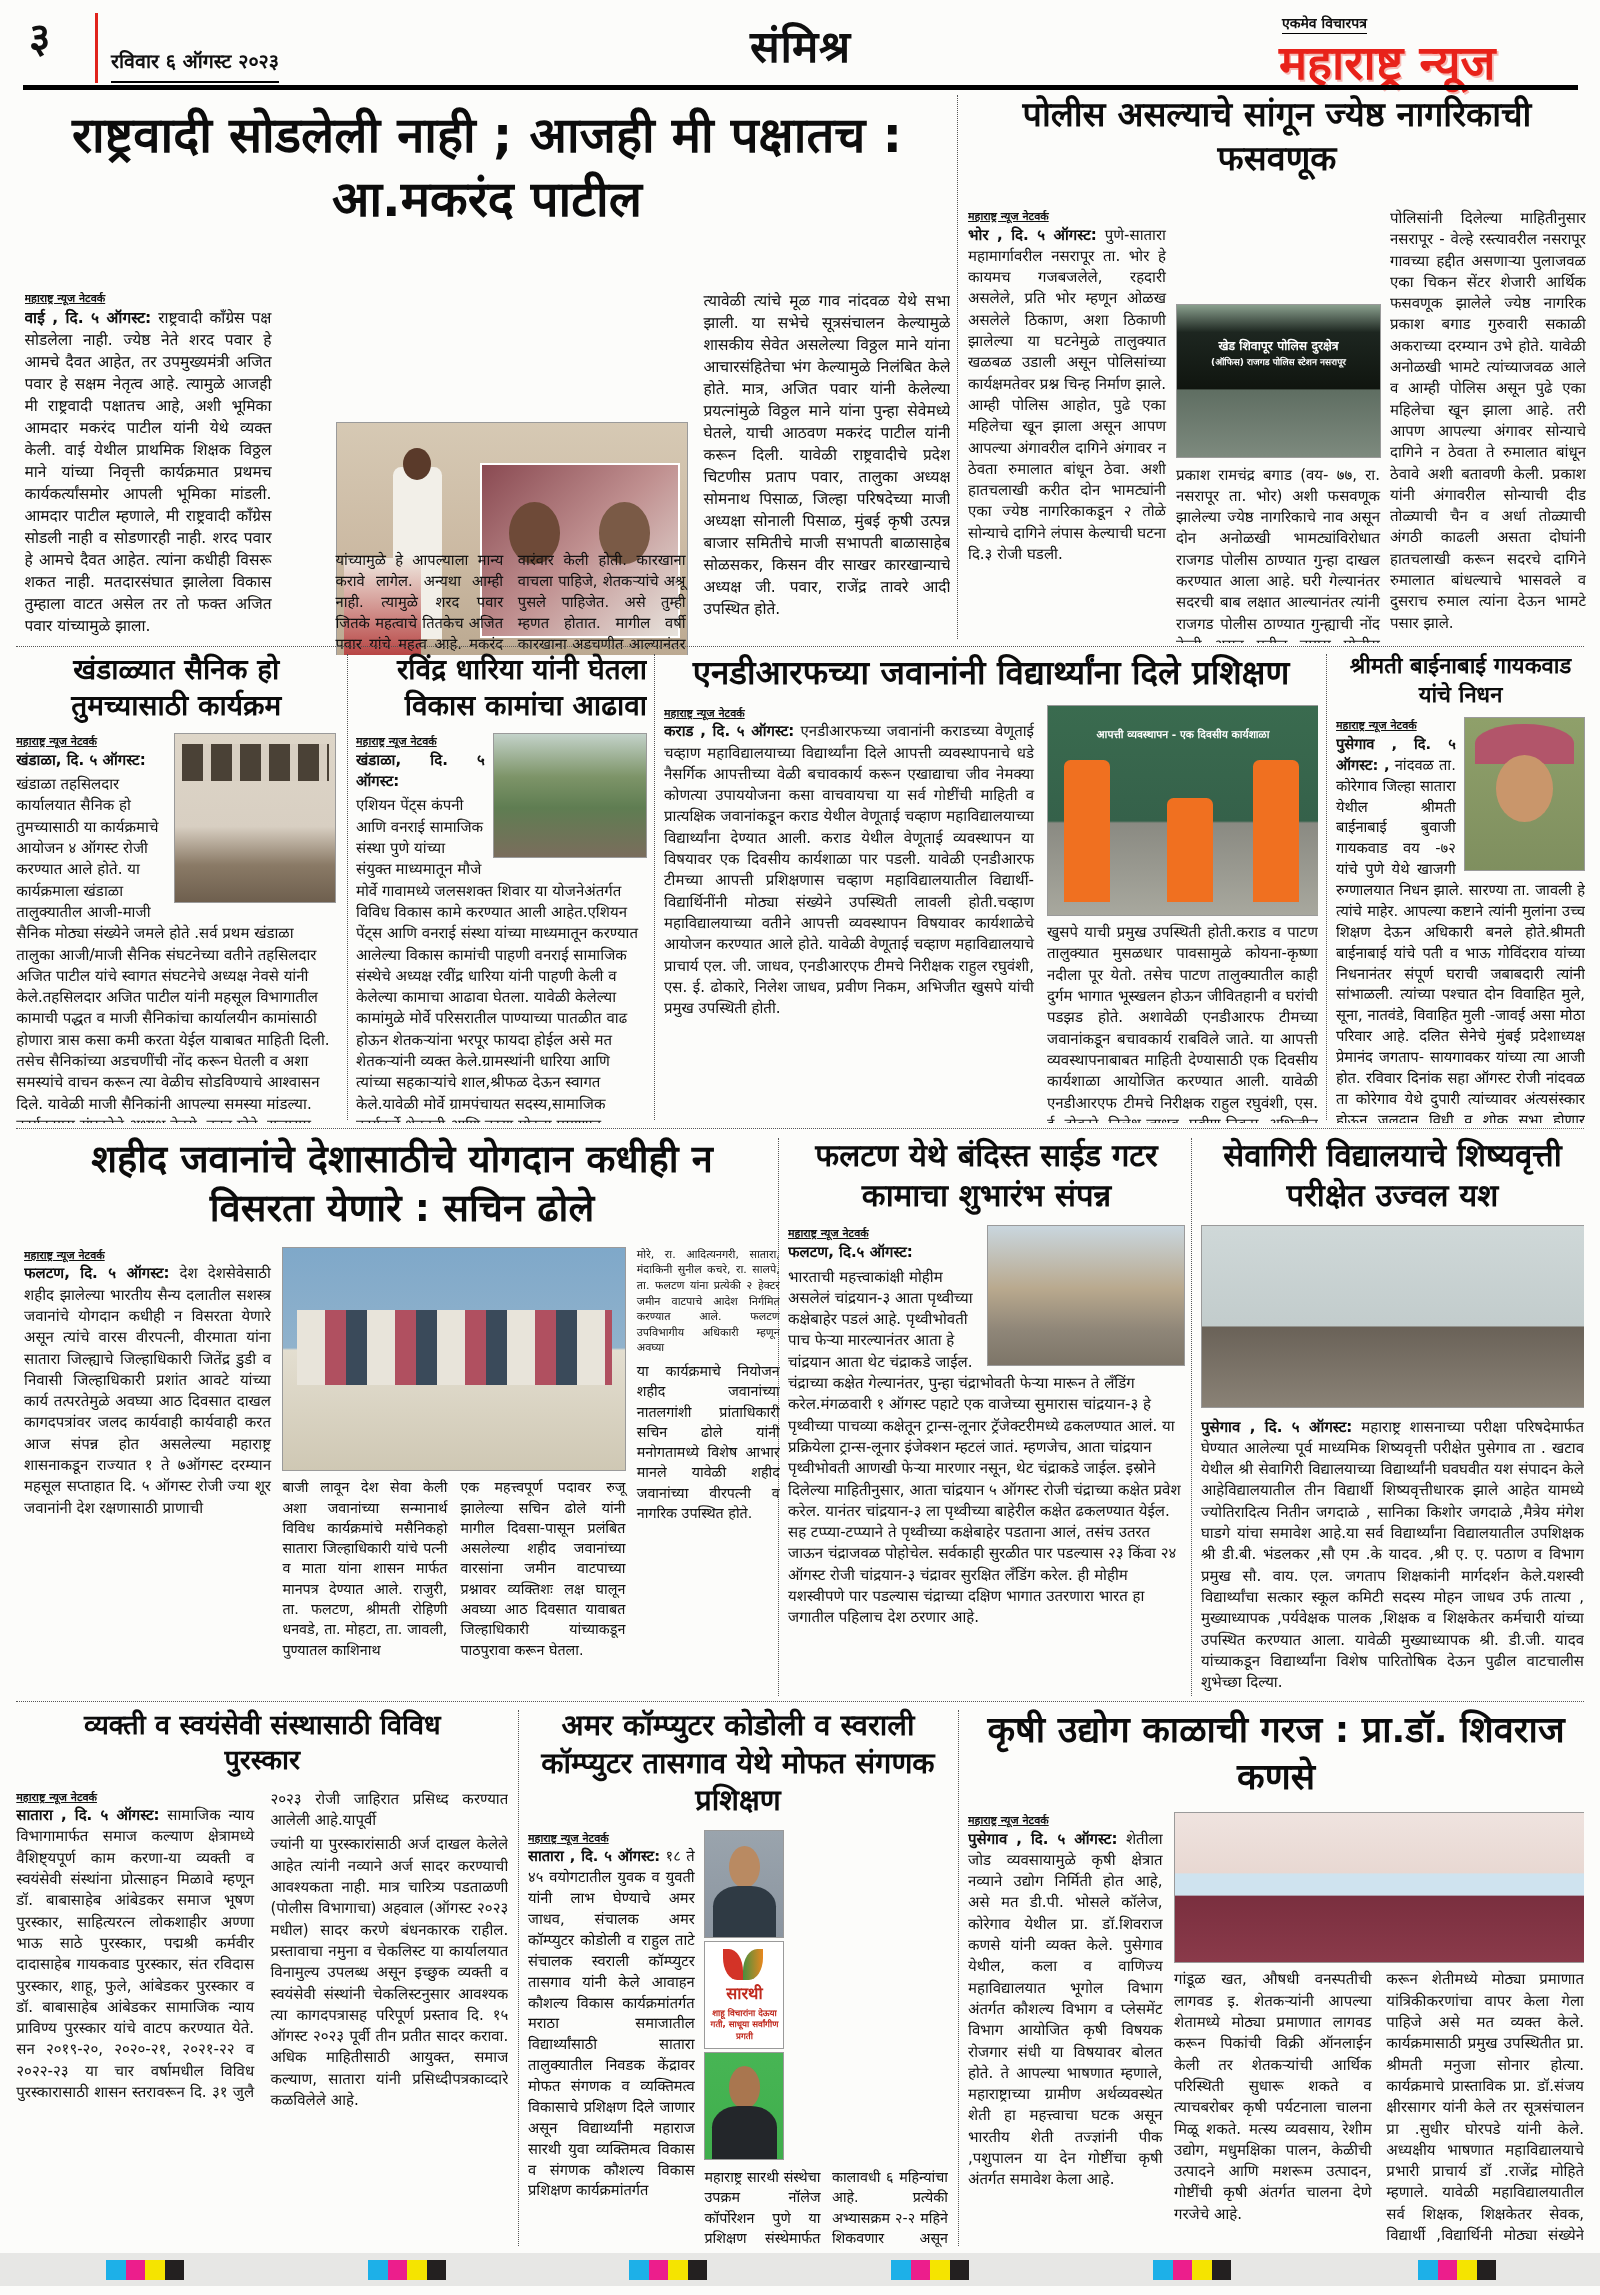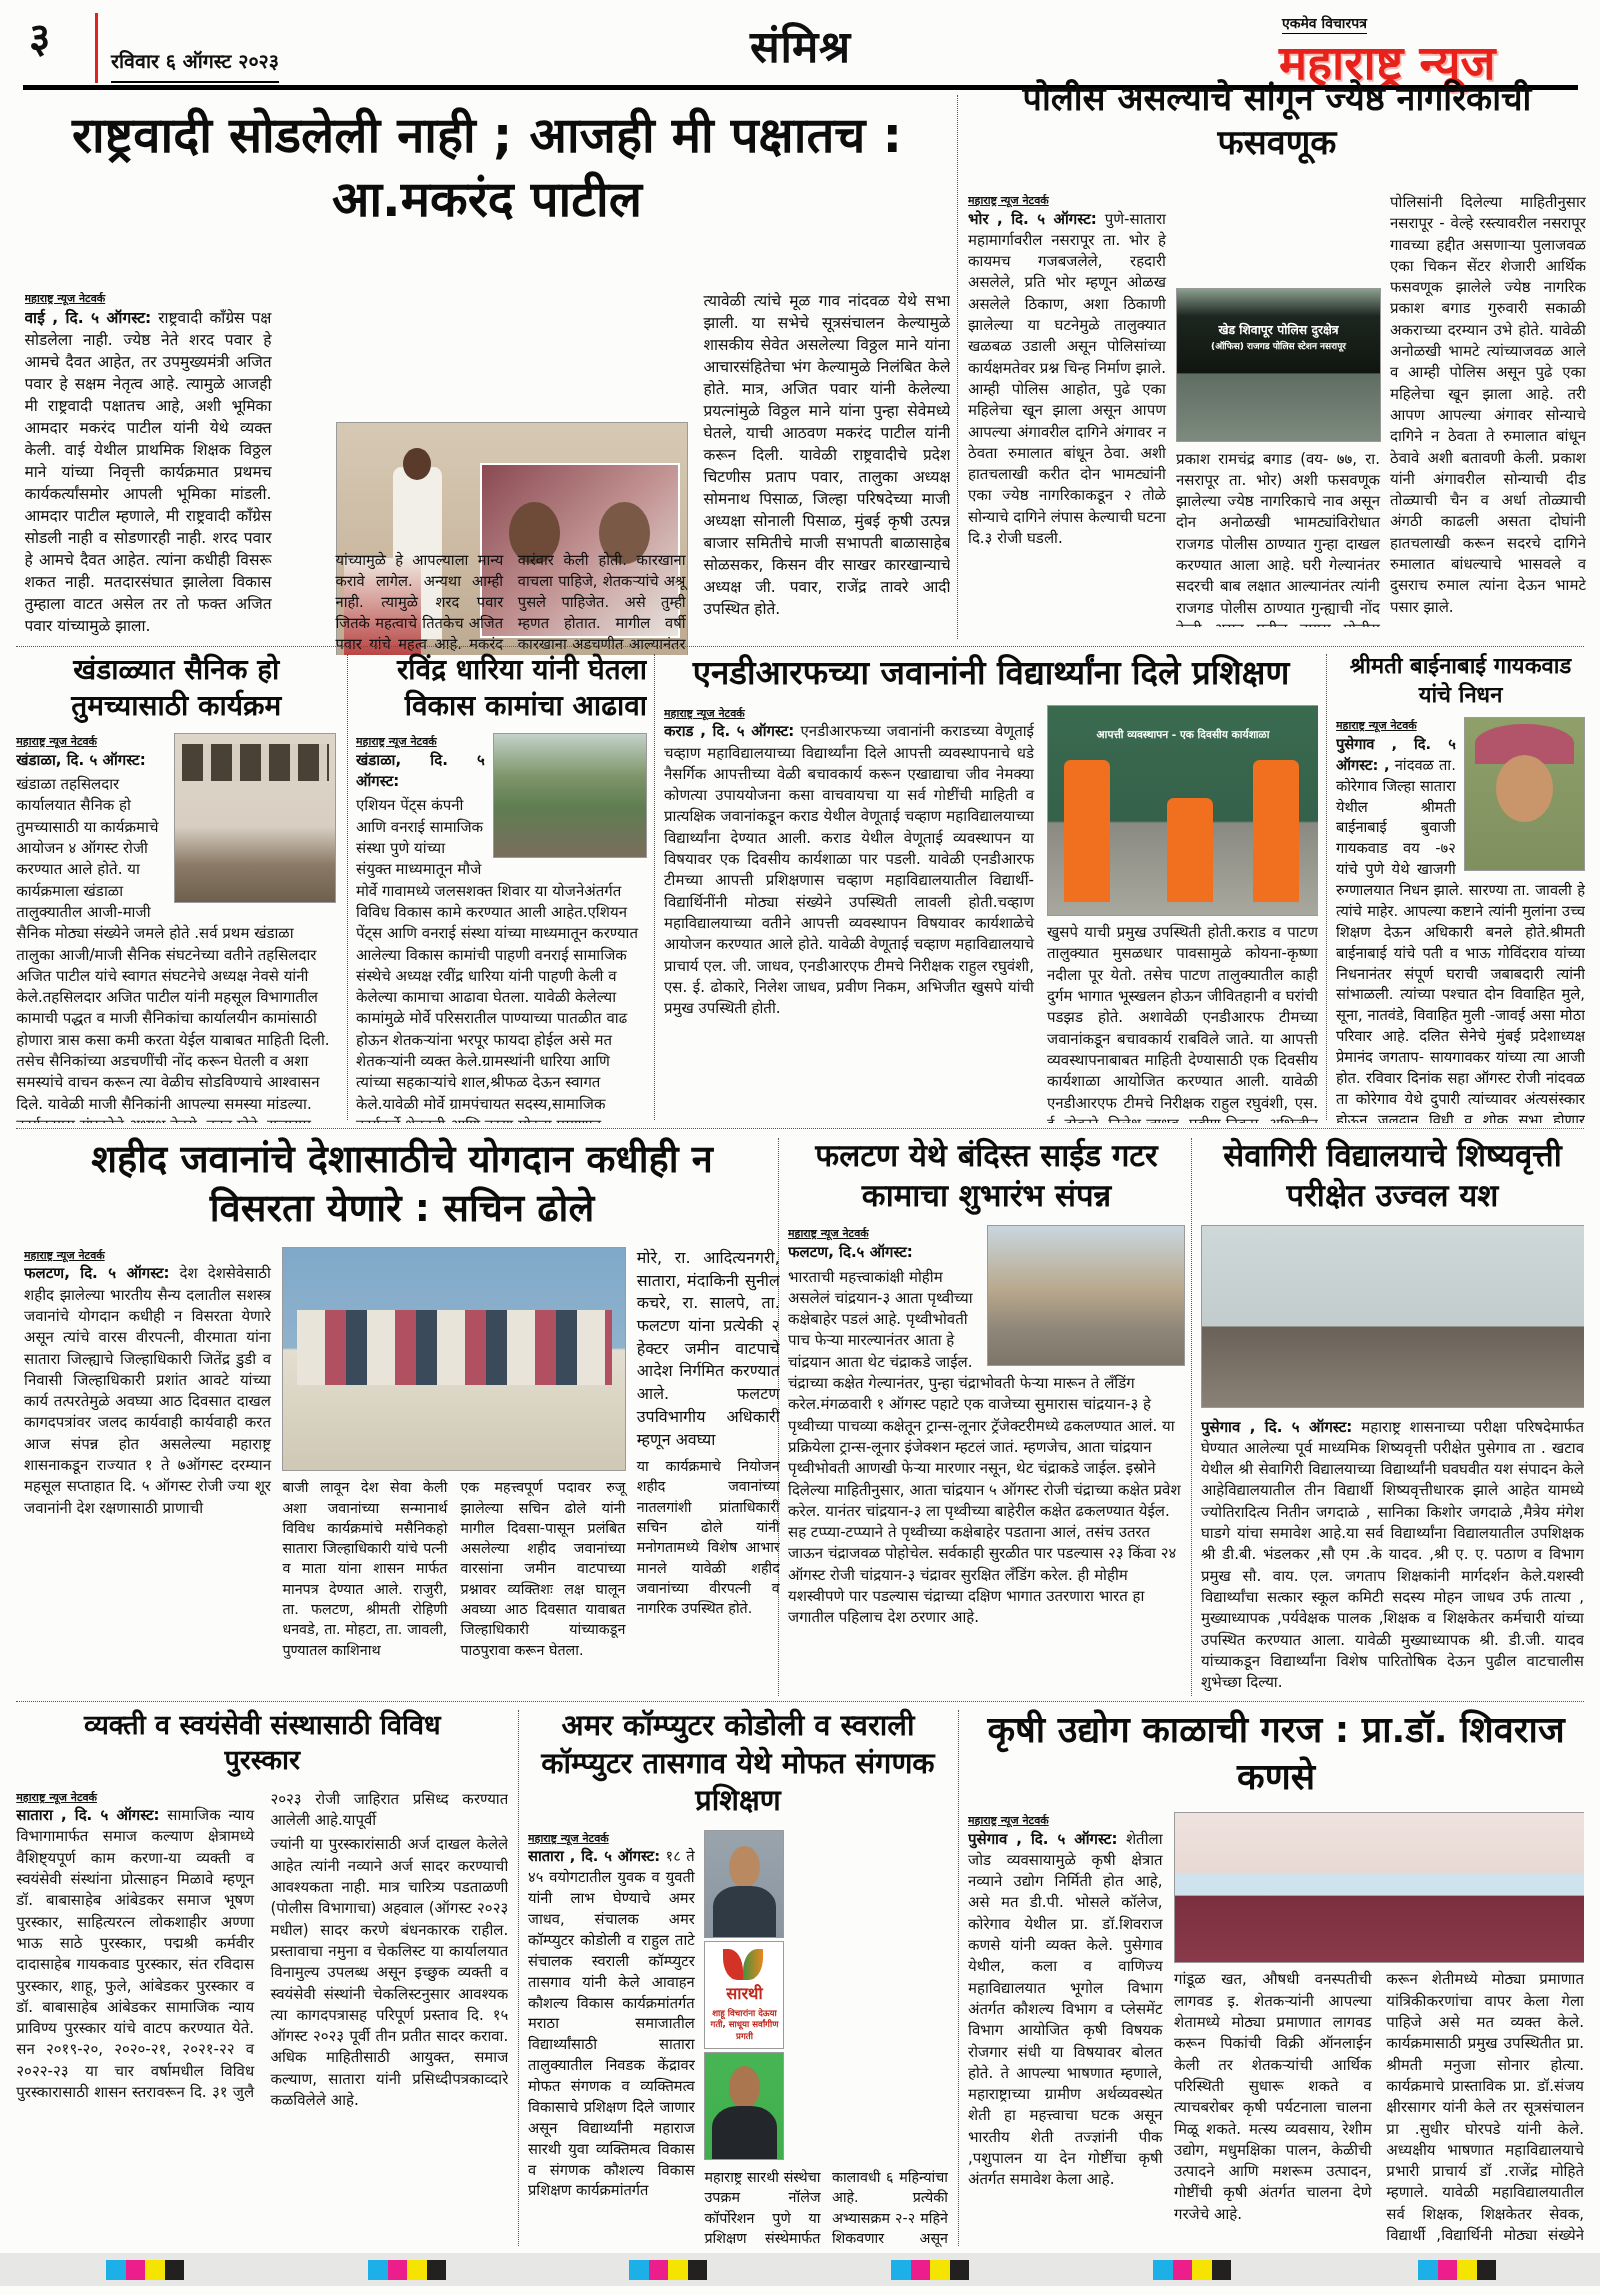--- a/index.html
+++ b/index.html
@@ -99,21 +99,21 @@
     </div>
     <div class="abs" style="left:311px;top:446px;width:350px;bottom:0;column-count:2;column-gap:14.7px;">
       <p class="txt" style="font-size:14.7px;">यांच्यामुळे हे आपल्याला मान्य करावे लागेल. अन्यथा आम्ही नाही. त्यामुळे शरद पवार जितके महत्वाचे तितकेच अजित पवार यांचे महत्व आहे. मकरंद पाटील म्हणाले, खंडाळा तालुक्याला ट्रामा सेंटर, सहकारातून तालुक्याला अनेक छोट्या - मोठ्या कामांना निधी उपलब्ध होत आहे. २००९ मध्ये माझ्या मतदारसंघातून शरद पवार यांनी लोकसभेची निवडणूक लढवली होती.</p>
       <p class="txt" style="font-size:14.7px;">वारंवार केली होती. कारखाना वाचला पाहिजे, शेतकऱ्यांचे अश्रू पुसले पाहिजेत. असे तुम्ही म्हणत होतात. मागील वर्षी कारखाना अडचणीत आल्यानंतर सहकारी बँकांनी दिलेल्या भांडवलावर कारखाना सुरू झाला. त्यावेळी कोणत्याही बँकेने मदत केलेली नाही, हे लक्षात घेतले पाहिजे. आता कारखाना सुरळीत चालवण्यासाठी शरद पवार यांचे मार्गदर्शन व मदतीची गरज लागणार आहे.</p>
     </div>
     <div class="abs txt" style="left:679px;top:186px;width:247px;bottom:0;font-size:15.5px;">त्यावेळी त्यांचे मूळ गाव नांदवळ येथे सभा झाली. या सभेचे सूत्रसंचालन केल्यामुळे शासकीय सेवेत असलेल्या विठ्ठल माने यांना आचारसंहितेचा भंग केल्यामुळे निलंबित केले होते. मात्र, अजित पवार यांनी केलेल्या प्रयत्नांमुळे विठ्ठल माने यांना पुन्हा सेवेमध्ये घेतले, याची आठवण मकरंद पाटील यांनी करून दिली. यावेळी राष्ट्रवादीचे प्रदेश चिटणीस प्रताप पवार, तालुका अध्यक्ष सोमनाथ पिसाळ, जिल्हा परिषदेच्या माजी अध्यक्षा सोनाली पिसाळ, मुंबई कृषी उत्पन्न बाजार समितीचे माजी सभापती बाळासाहेब सोळसकर, किसन वीर साखर कारखान्याचे अध्यक्ष जी. पवार, राजेंद्र तावरे आदी उपस्थित होते.</div>
   </div>
 
   <div class="abs vsep" style="left:957px;top:95px;height:544px;"></div>
 
-  <div class="art" style="left:968px;top:76px;width:618px;height:551px;">
+  <div class="art" style="left:968px;top:92px;width:618px;height:551px;">
     <div class="hl" style="font-size:34px;padding:0 33px;">पोलीस असल्याचे सांगून ज्येष्ठ नागरिकाची फसवणूक</div>
     <div class="abs" style="left:0;top:116px;width:198px;bottom:0;">
       <p class="by">महाराष्ट्र न्यूज नेटवर्क</p>
       <div class="txt">
         <span class="dl">भोर , दि. ५ ऑगस्ट:</span>
         <span>पुणे-सातारा महामार्गावरील नसरापूर ता. भोर हे कायमच गजबजलेले, रहदारी असलेले, प्रति भोर म्हणून ओळख असलेले ठिकाण, अशा ठिकाणी झालेल्या या घटनेमुळे तालुक्यात खळबळ उडाली असून पोलिसांच्या कार्यक्षमतेवर प्रश्न चिन्ह निर्माण झाले. आम्ही पोलिस आहोत, पुढे एका महिलेचा खून झाला असून आपण आपल्या अंगावरील दागिने अंगावर न ठेवता रुमालात बांधून ठेवा. अशी हातचलाखी करीत दोन भामट्यांनी एका ज्येष्ठ नागरिकाकडून २ तोळे सोन्याचे दागिने लंपास केल्याची घटना दि.३ रोजी घडली.</span>
       </div>
     </div>
     <div class="abs" style="left:208px;top:116px;width:204px;bottom:0;">
       <div class="photo ph-police" style="width:203px;height:152px;margin-top:96px;">
@@ -211,21 +211,21 @@
       <div style="width:343px;">
         <div class="photo ph-shahid" style="width:342px;height:222px;">
           <div class="row"></div>
         </div>
         <div style="column-count:2;column-gap:13px;margin-top:6.5px;">
           <p class="txt" style="font-size:14.3px;">बाजी लावून देश सेवा केली अशा जवानांच्या सन्मानार्थ विविध कार्यक्रमांचे मसैनिकहो सातारा जिल्हाधिकारी यांचे पत्नी व माता यांना शासन मार्फत मानपत्र देण्यात आले. राजुरी, ता. फलटण, श्रीमती रोहिणी धनवडे, ता. मोहटा, ता. जावली, पुण्यातल काशिनाथ</p>
           <p class="txt" style="font-size:14.3px;">एक महत्त्वपूर्ण  पदावर रुजू झालेल्या सचिन ढोले यांनी मागील दिवसा-पासून प्रलंबित असलेल्या शहीद जवानांच्या वारसांना जमीन वाटपाच्या प्रश्नावर व्यक्तिशः लक्ष घालून अवघ्या आठ दिवसात यावाबत जिल्हाधिकारी यांच्याकडून पाठपुरावा करून घेतला.</p>
         </div>
       </div>
       <div style="width:143px;">
-        <div class="txt" style="font-size:16px;">मोरे, रा. आदित्यनगरी, सातारा, मंदाकिनी सुनील कचरे, रा. सालपे, ता. फलटण यांना प्रत्येकी २ हेक्टर जमीन वाटपाचे आदेश निर्गमित करण्यात आले. फलटण उपविभागीय अधिकारी म्हणून अवघ्या</div>
+        <div class="txt" style="font-size:11px;">मोरे, रा. आदित्यनगरी, सातारा, मंदाकिनी सुनील कचरे, रा. सालपे, ता. फलटण यांना प्रत्येकी २ हेक्टर जमीन वाटपाचे आदेश निर्गमित करण्यात आले. फलटण उपविभागीय अधिकारी म्हणून अवघ्या</div>
         <div class="txt" style="font-size:14.3px;margin-top:4.9px;">या कार्यक्रमाचे नियोजन शहीद जवानांच्या नातलगांशी प्रांताधिकारी सचिन ढोले यांनी मनोगतामध्ये विशेष आभार मानले यावेळी शहीद जवानांच्या वीरपत्नी व नागरिक उपस्थित होते.</div>
       </div>
     </div>
   </div>
 
   <div class="abs vsep" style="left:778px;top:1138px;height:558px;"></div>
 
   <div class="art" style="left:788px;top:1135px;width:397px;height:562px;">
     <div class="hl" style="font-size:31px;">फलटण येथे बंदिस्त साईड गटर कामाचा शुभारंभ संपन्न</div>
     <div style="margin-top:9.8px;">

